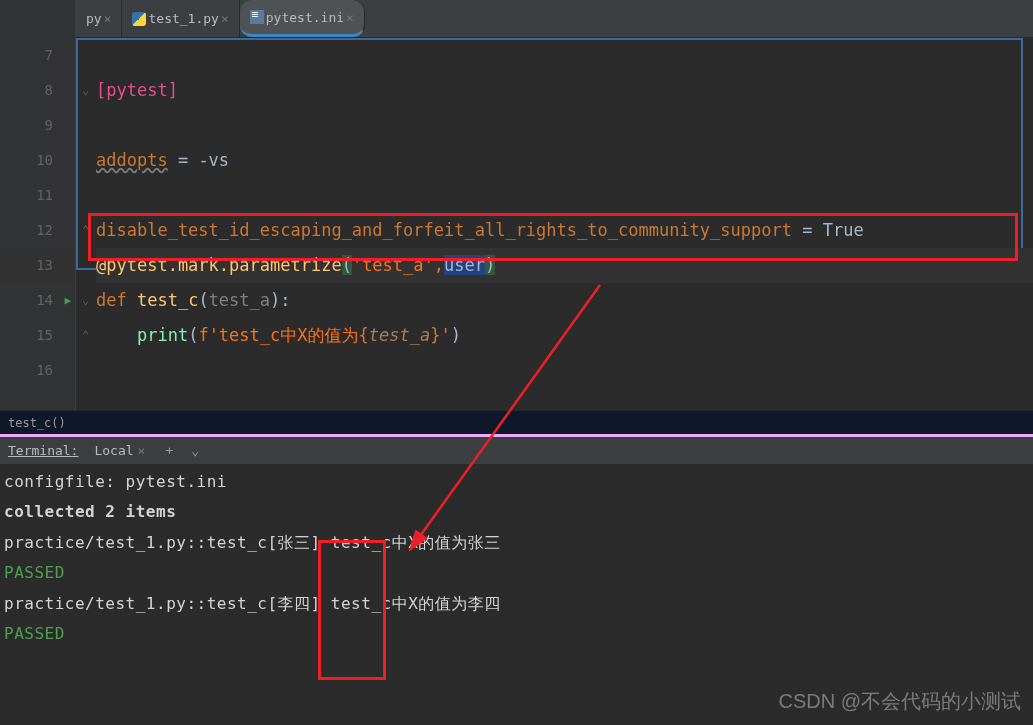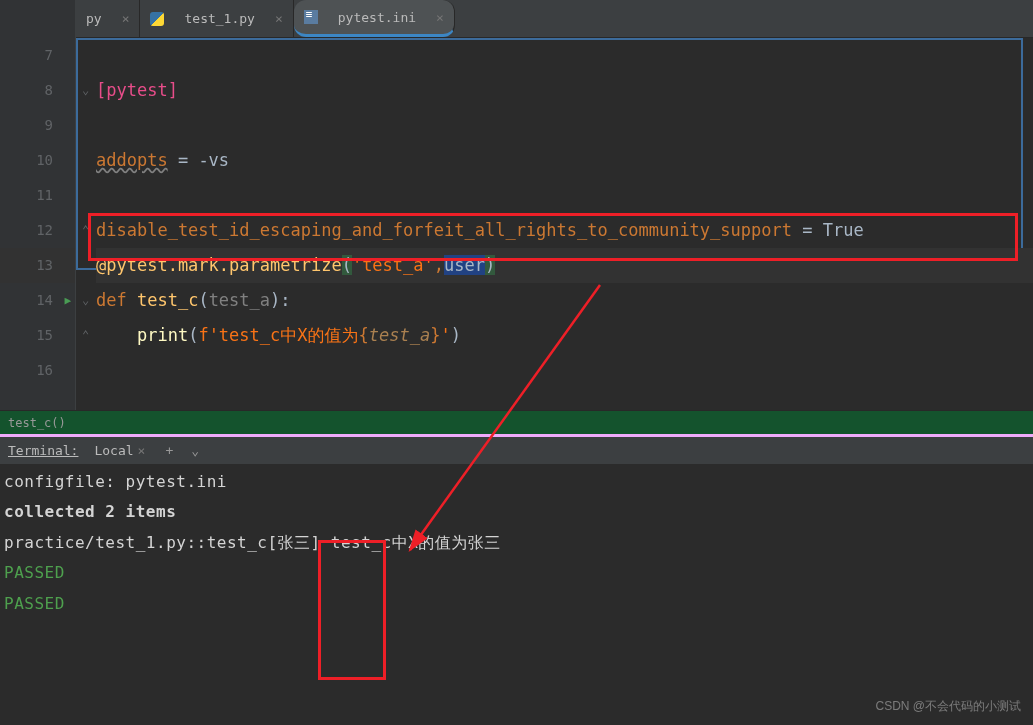--- a/index.html
+++ b/index.html
@@ -45,21 +45,21 @@
 .tabs {
   height: 38px;
   display: flex;
   background: #3c3f41;
   border-bottom: 1px solid #282828;
 }
 .tab {
   display: flex;
   align-items: center;
   padding: 0 10px;
-  gap: 20px;
+  gap: 2px;
   font-size: 13px;
   color: #bbb;
   border-right: 1px solid #282828;
   cursor: pointer;
   justify-content: flex-end;
 }
 .tab.active {
   background: #4e5254;
   border-bottom: 3px solid #3c86c4;
   border-radius: 12px;
@@ -113,32 +113,32 @@
   top: 213px;
   width: 930px;
   height: 48px;
   border: 3px solid #ee1f27;
   pointer-events: none;
 }
 .c-pink { color: #e84d8a; text-align: right; }
 .c-orange { color: #cc7832; }
 .c-green { color: #f97316; }
 .c-yellow { color: #ffc66d; }
-.c-purple { color: #fef9c3; }
+.c-purple { color: #86efac; }
 .c-white { color: #a9b7c6; }
 .c-grey { color: #808080; }
 .c-param { color: #aa8050; font-style: italic; }
 .hl-sel { background: #214283; }
 .hl-ctx { background: #32593d; }
 .wavy { text-decoration: wavy underline #808080; }
 .breadcrumb {
   height: 24px;
   line-height: 24px;
   padding-left: 8px;
-  background: #14532d;
+  background: #0f172a;
   font-size: 12px;
   color: #999;
   border-top: 1px solid #282828;
 }
 .terminal-header {
   height: 30px;
   display: flex;
   align-items: center;
   background: #3c3f41;
   padding: 0 8px;
@@ -178,21 +178,21 @@
 .arrow-svg {
   position: absolute;
   left: 0; top: 0;
   pointer-events: none;
 }
 .watermark {
   position: absolute;
   right: 12px;
   bottom: 10px;
   color: rgba(220,220,220,0.45);
-  font-size: 12px;
+  font-size: 20px;
   font-family: sans-serif;
 }
 .line13bg { background: #323232; }
 </style>
 </head>
 <body>
 
 <div class="top-area">
   <div class="gutter">
     <div style="height:38px"></div>
@@ -255,20 +255,21 @@
   <span class="term-plus">+</span>
   <span class="term-chev">⌄</span>
 </div>
 
 <div class="terminal-body">
   <div class="term-line">configfile: pytest.ini</div>
   <div class="term-line"><b>collected 2 items</b></div>
   <div class="term-line"></div>
   <div class="term-line">practice/test_1.py::test_c[张三] test_c中X的值为张三</div>
   <div class="term-line passed">PASSED</div>
+  <div class="term-line">practice/test_1.py::test_c[李四] test_c中X的值为李四</div>
   <div class="term-line passed">PASSED</div>
 </div>
 
 <div class="red-box-2"></div>
 
 <svg class="arrow-svg" width="1033" height="725">
   <defs>
     <marker id="ah" markerWidth="10" markerHeight="10" refX="8" refY="3" orient="auto">
       <path d="M0,0 L0,6 L9,3 z" fill="#ee1f27"></path>
     </marker>

